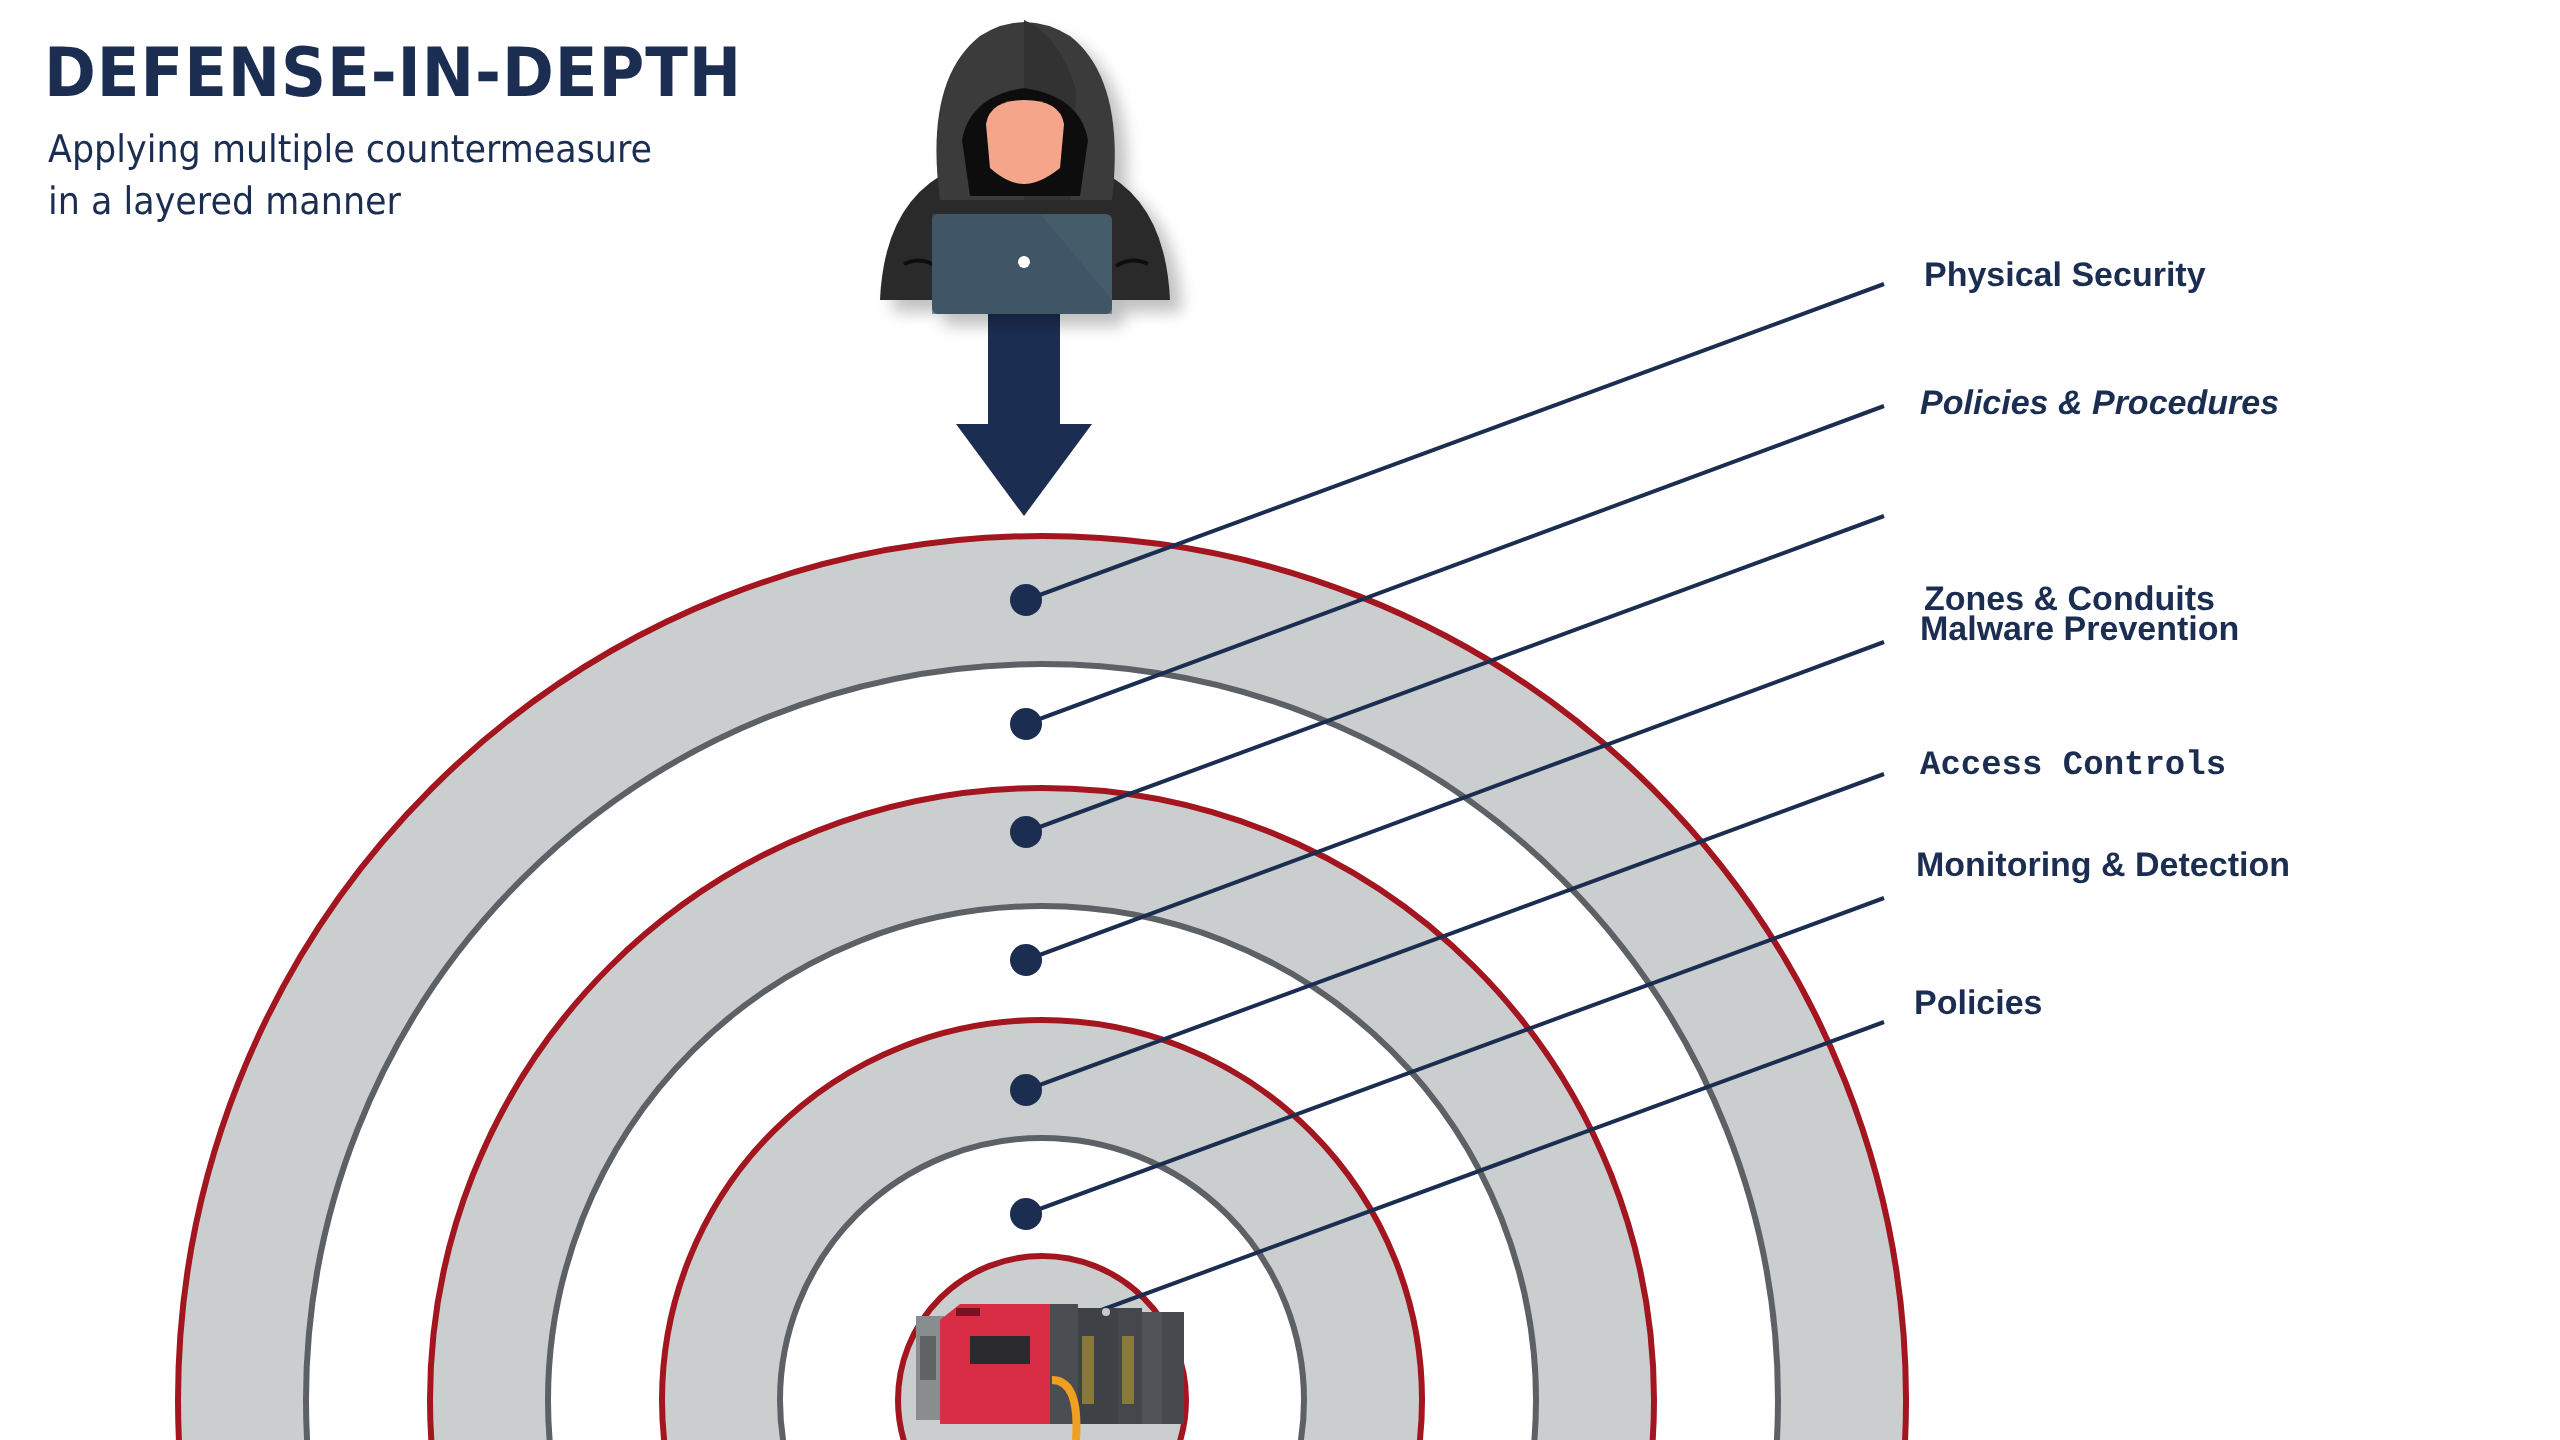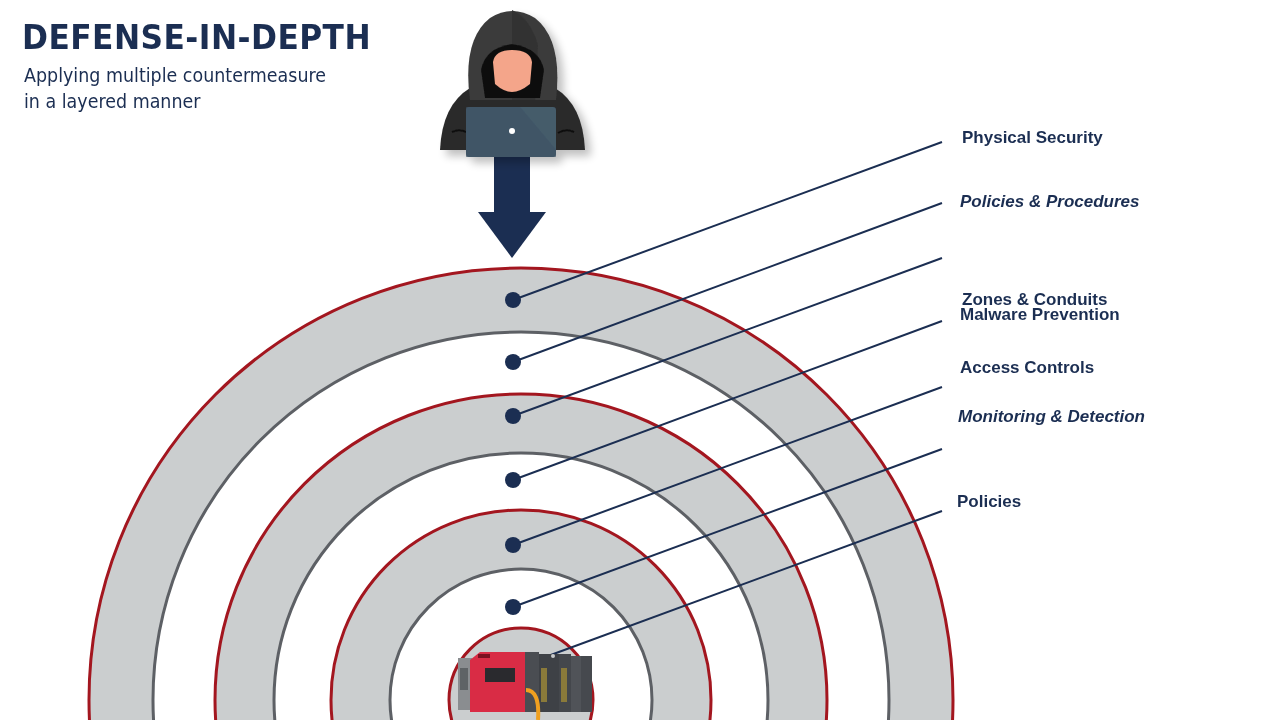--- a/index.html
+++ b/index.html
@@ -130,15 +130,15 @@
     <rect x="466" y="107" width="90" height="50" rx="3" fill="#445b6b"></rect>
     <polygon points="466,107 520,107 556,150 556,157 466,157" fill="#3d5262" opacity="0.6"></polygon>
     <circle cx="512" cy="131" r="3" fill="#ffffff"></circle>
   </g>
 </svg>
 
 <div class="layer-label" style="left:962px; top:126px;">Physical Security</div>
 <div class="layer-label" style="left:960px; top:190px;font-style:italic;">Policies &amp; Procedures</div>
 <div class="layer-label" style="left:962px; top:248px;margin-top:40px;">Zones &amp; Conduits</div>
 <div class="layer-label" style="left:960px; top:303px;">Malware Prevention</div>
-<div class="layer-label" style="left:960px; top:356px;">Access Controls</div>
-<div class="layer-label" style="left:958px; top:405px;font-style:italic;">Monitoring &amp; Detection</div>
+<div class="layer-label" style="left:960px; top:372px;font-family:Liberation Mono, monospace;">Access Controls</div>
+<div class="layer-label" style="left:958px; top:421px;">Monitoring &amp; Detection</div>
 <div class="layer-label" style="left:957px; top:490px;">Policies</div>
 
 </body></html>

